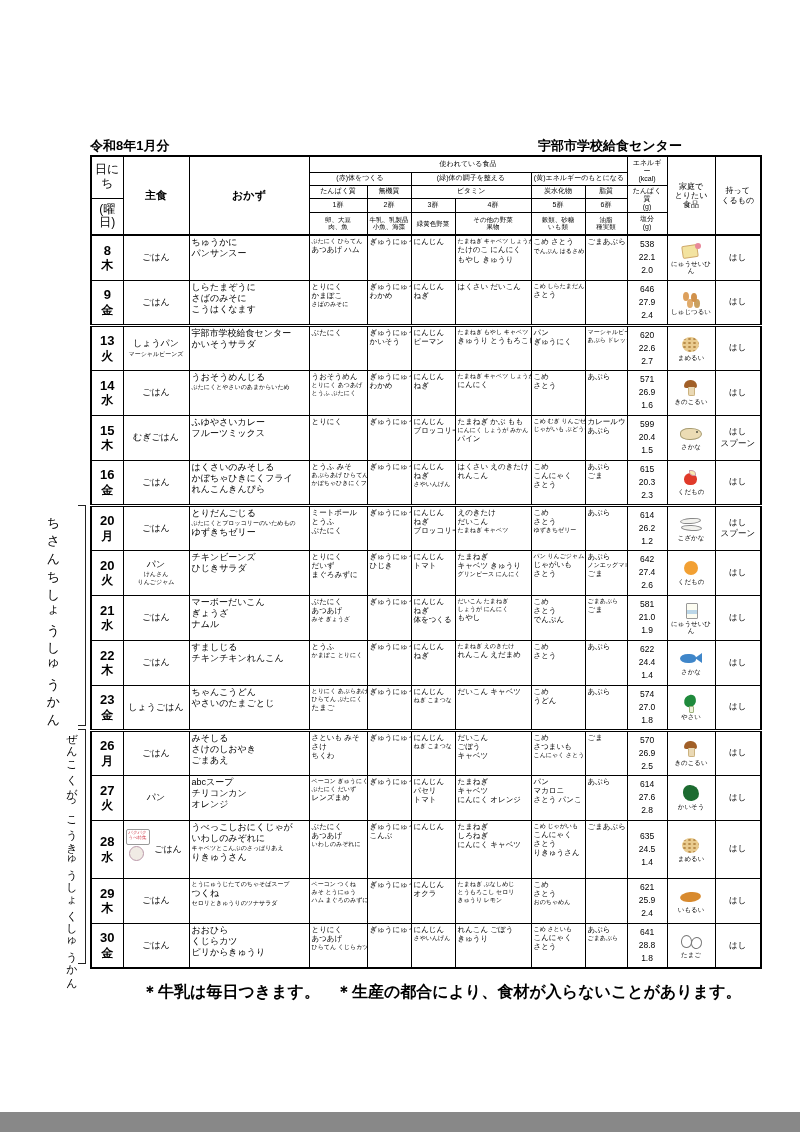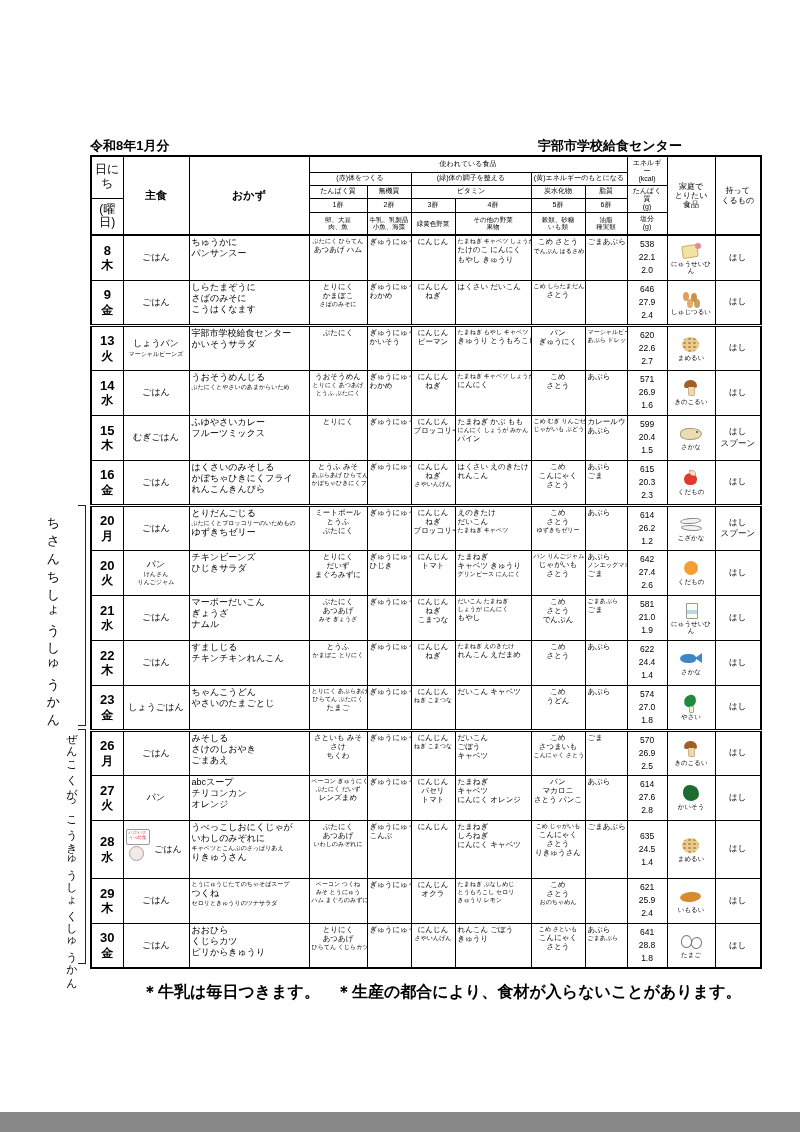--- a/index.html
+++ b/index.html
@@ -16,21 +16,21 @@
   .side1{left:44px;top:503px;height:225px;font-size:13px;letter-spacing:3px;}
   .side2{left:64px;top:726px;height:240px;font-size:11px;letter-spacing:1px;}
   .bracket{width:7px;border:1px solid #222;border-left:none;}
   .bracket1{left:78px;top:505px;height:219px;}
   .bracket2{left:78px;top:729px;height:233px;}
 
   
   table.menu{position:absolute;left:90px;top:155px;width:670px;border-collapse:collapse;
              table-layout:fixed;border:2px solid #000;}
   .menu th,.menu td{border:1px solid #000;padding:1px 2px;overflow:hidden;background:#fff;}
-  .menu .dr{border-right:1px dotted #000;text-align:center;}
+  .menu .dr{border-right:1px dotted #000;}
   thead tr:nth-child(1){height:16px} thead tr:nth-child(2){height:13px}
   thead tr:nth-child(3){height:13px} thead tr:nth-child(4){height:13px}
   thead tr:nth-child(5){height:23px}
   thead{border-bottom:2px solid #000;}
   .menu th{font-weight:normal;font-size:7px;text-align:center;white-space:pre-line;line-height:1.15;}
   th.th-big{font-size:11px;font-weight:bold;}
   th.th-mid{font-size:8px;}
   th.th-desc{font-size:6.5px;}
   th.th-date{font-size:12px;}
 
@@ -606,21 +606,21 @@
             <div class="ln">ぶたにく</div>
             <div class="ln">あつあげ</div>
             <div class="sm">みそ ぎょうざ</div>
           </td>
           <td class="c-g ">
             <div class="ln">ぎゅうにゅう</div>
           </td>
           <td class="c-g dr">
             <div class="ln">にんじん</div>
             <div class="ln">ねぎ</div>
-            <div class="ln">こまつな</div>
+            <div class="ln">体をつくる</div>
           </td>
           <td class="c-g ">
             <div class="sm">だいこん たまねぎ</div>
             <div class="sm">しょうが にんにく</div>
             <div class="ln">もやし</div>
           </td>
           <td class="c-g dr">
             <div class="ln">こめ</div>
             <div class="ln">さとう</div>
             <div class="ln">でんぷん</div>

